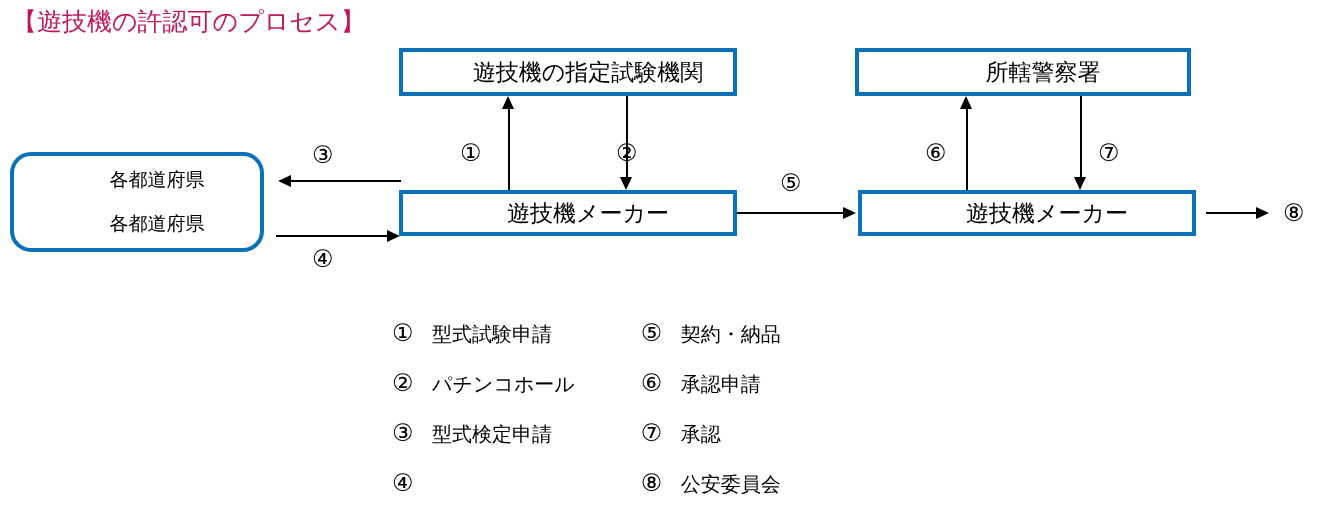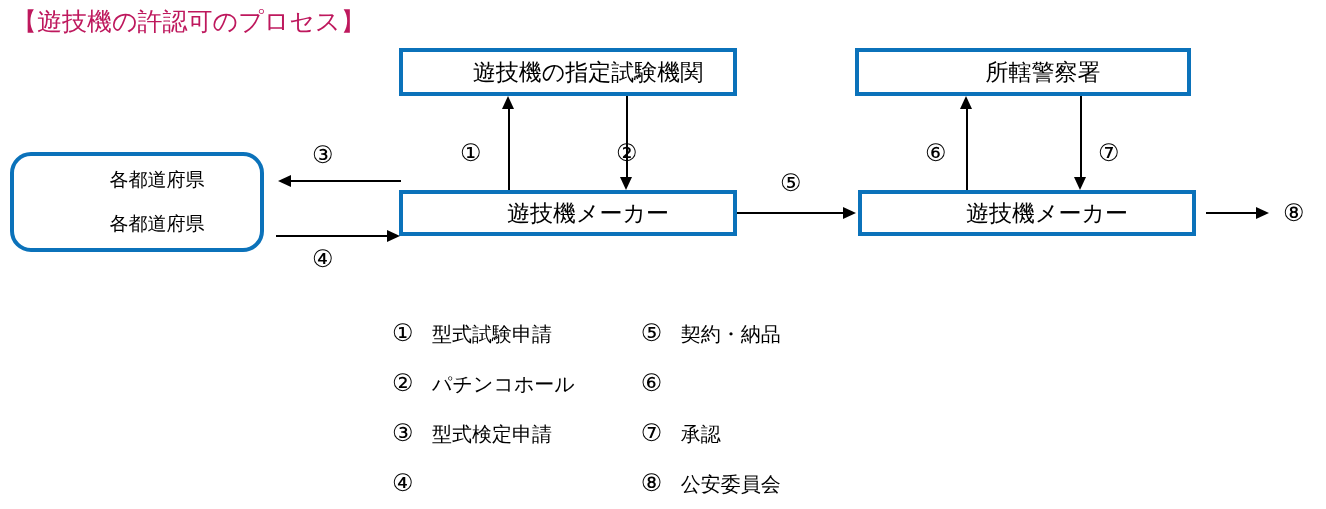--- a/index.html
+++ b/index.html
@@ -218,20 +218,21 @@
       </div>
     </div>
 
     <div class="legend-col">
       <div class="legend-item">
         <span class="legend-num">⑤</span>
         <span class="legend-text">契約・納品</span>
       </div>
       <div class="legend-item">
         <span class="legend-num">⑥</span>
+        <span class="legend-text">承認申請</span>
       </div>
       <div class="legend-item">
         <span class="legend-num">⑦</span>
         <span class="legend-text">承認</span>
       </div>
       <div class="legend-item">
         <span class="legend-num">⑧</span>
         <span class="legend-text">公安委員会</span>
       </div>
     </div>

